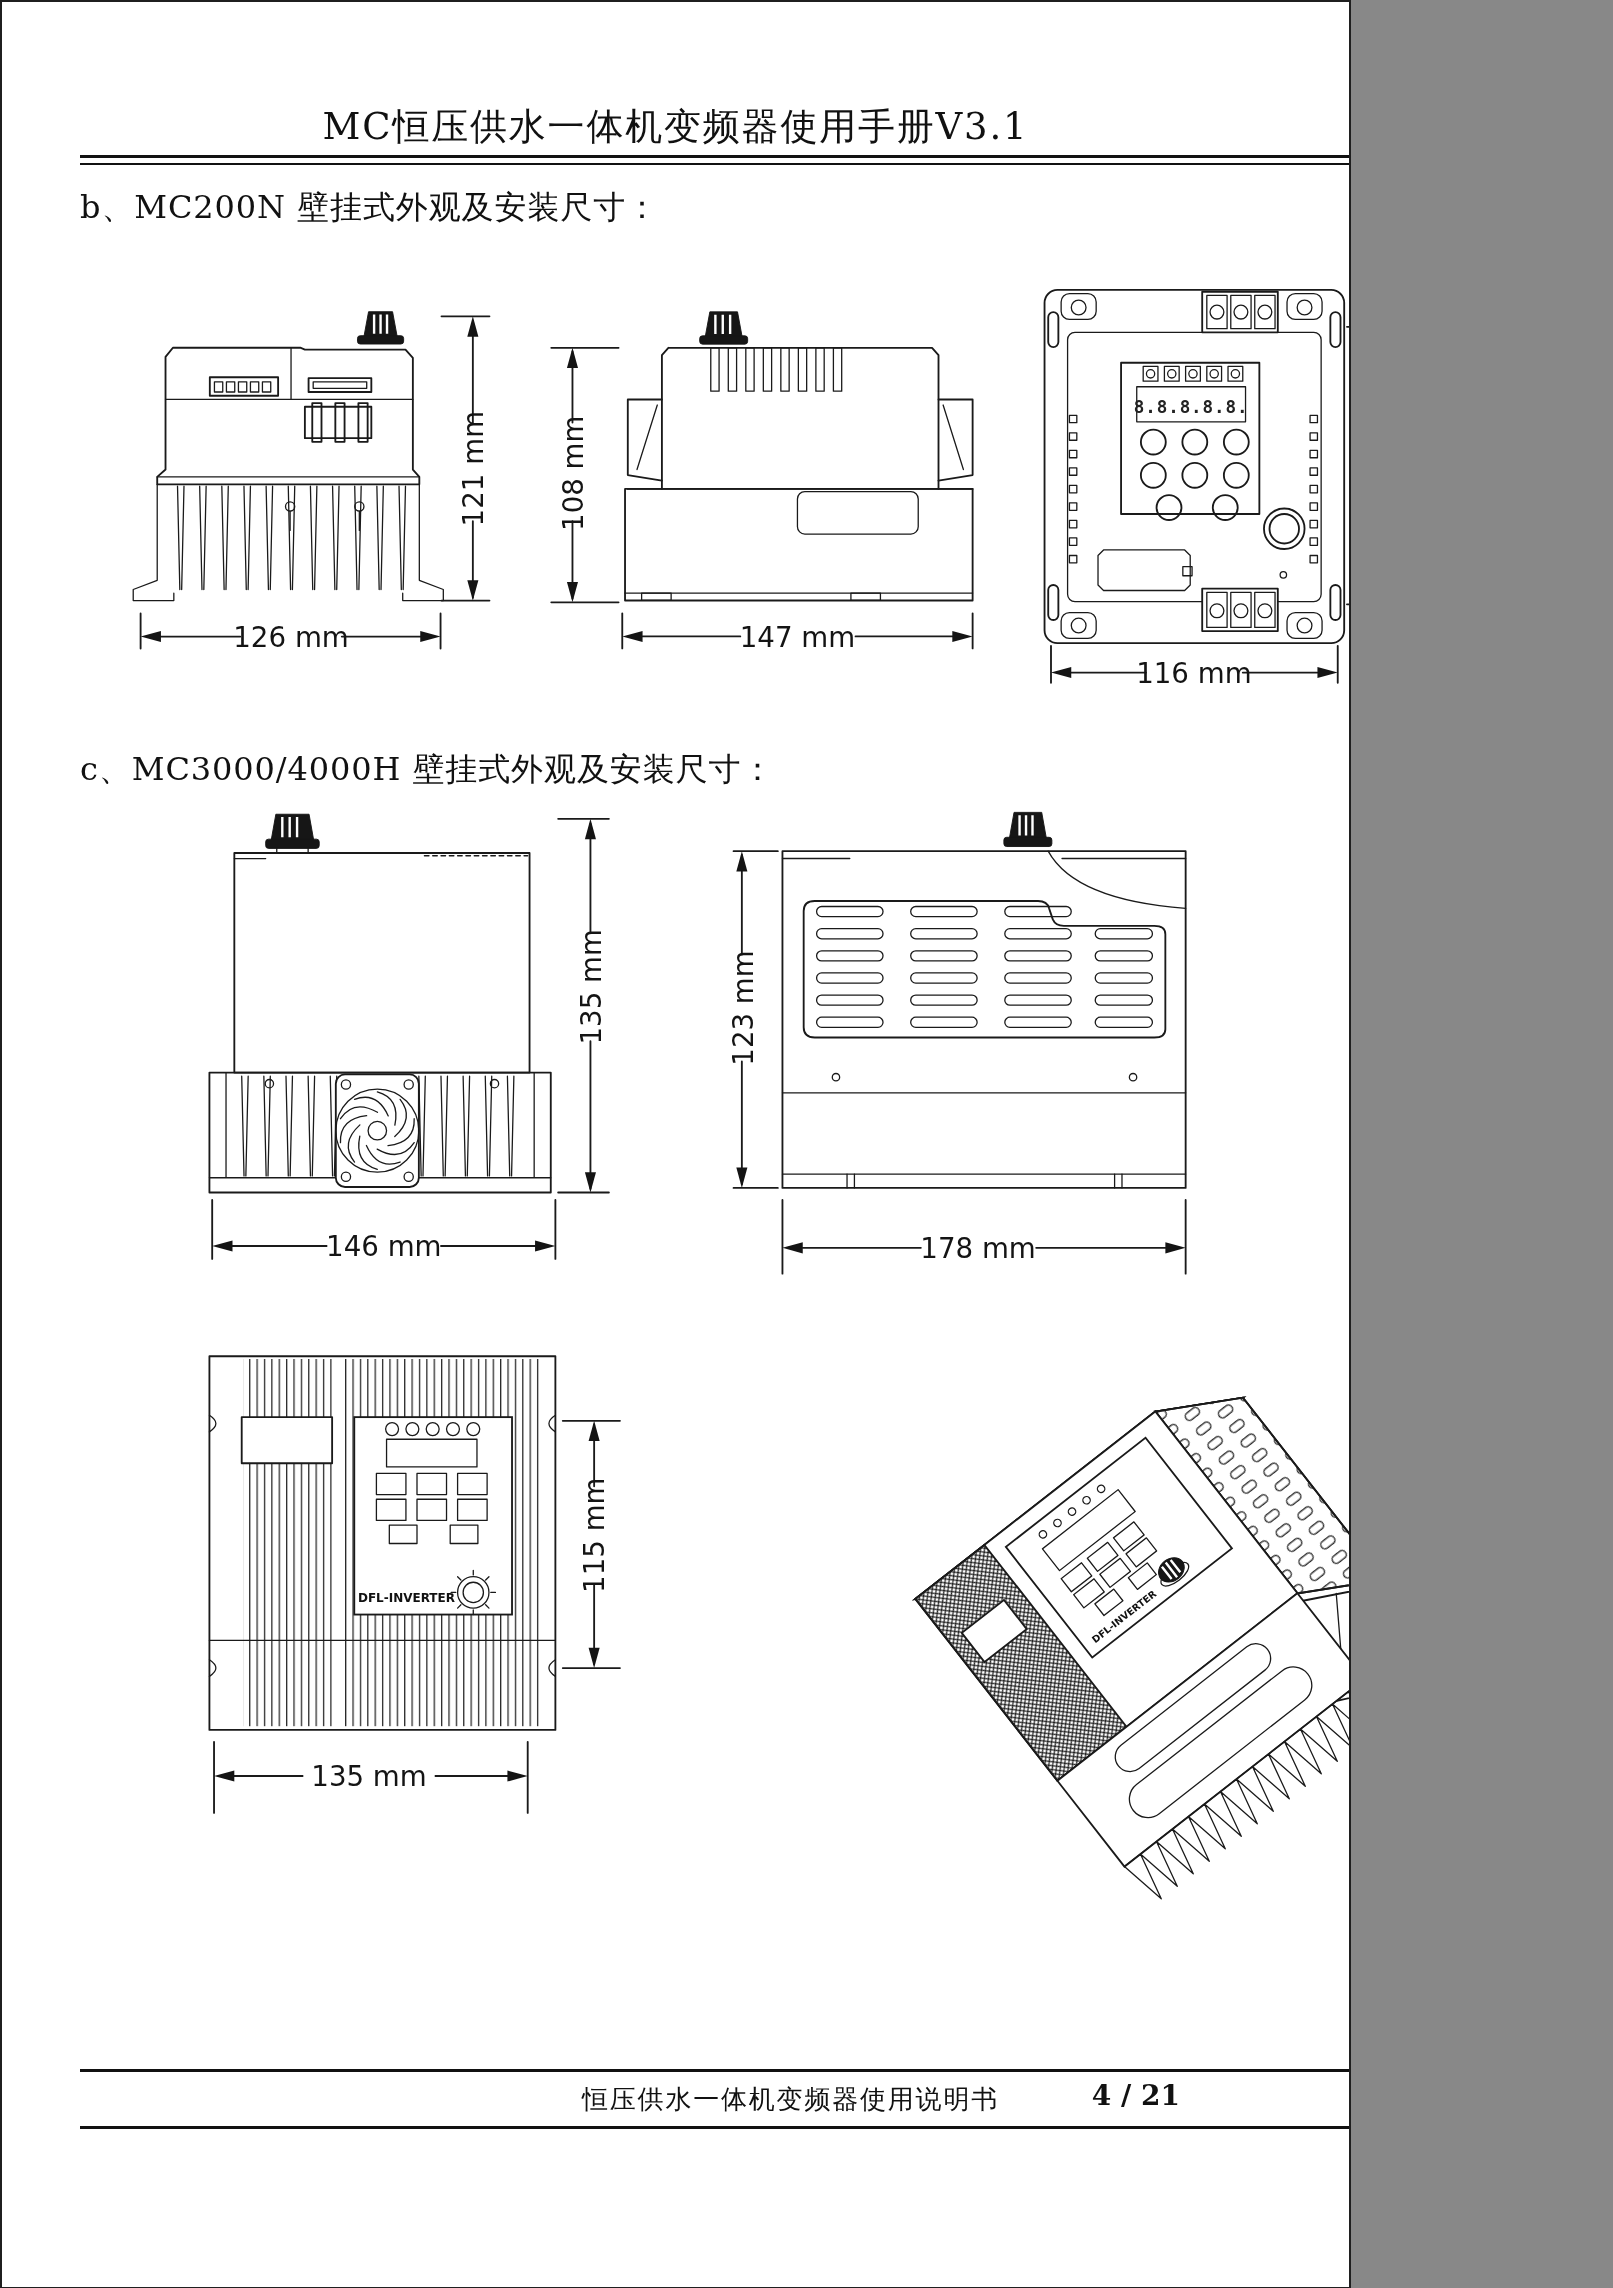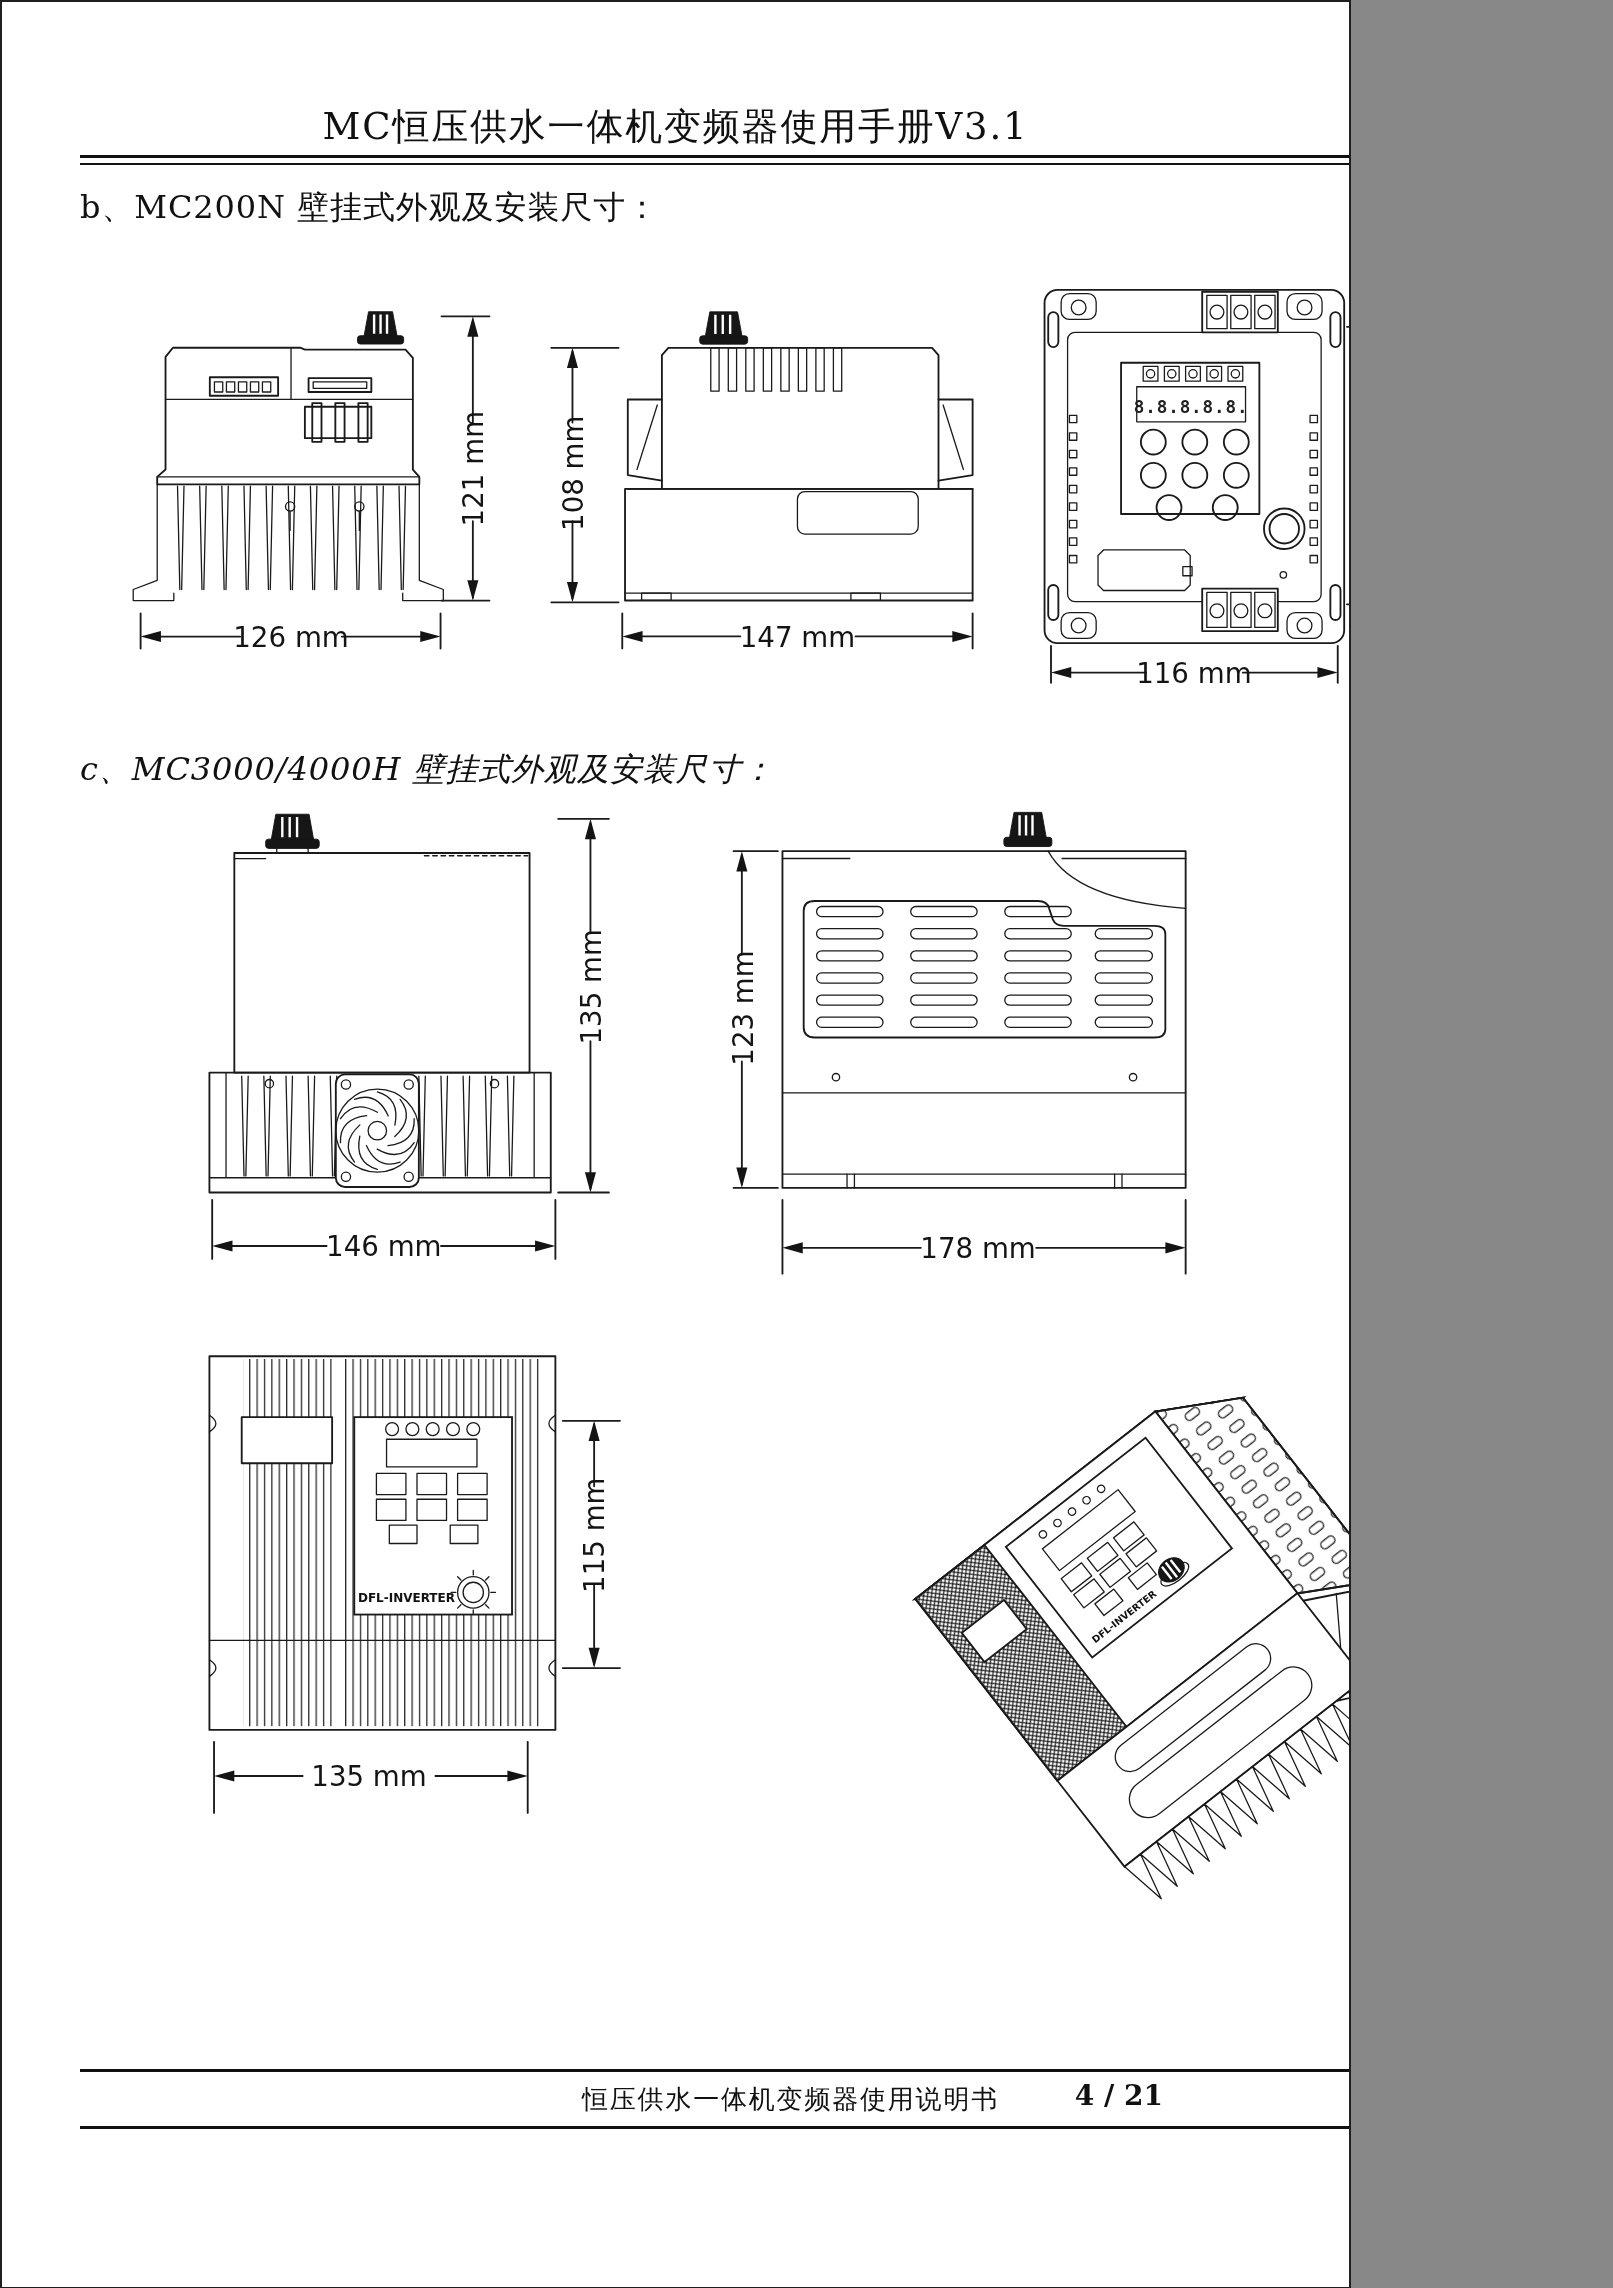--- a/index.html
+++ b/index.html
@@ -6,36 +6,36 @@
   .page {
     position:relative; width:1351px; height:2289px; background:#fff;
     border:2.8px solid #1f1f1f; box-sizing:border-box; overflow:hidden;
     font-family:"DejaVu Serif","Liberation Serif",serif; color:#111;
   }
   .abs { position:absolute; }
   .title { top:100px; left:0; width:100%; text-align:center; font-size:37px; letter-spacing:1.8px; }
   .hdr-rule { top:153px; left:78px; width:1384px; height:10px; box-sizing:border-box;
     border-top:3.7px solid #111; border-bottom:2.8px solid #111; }
   .heading { left:78px; font-size:32px; letter-spacing:0.9px; }
-  .hb { top:184px; } .hc { top:746px;font-style:italic; }
+  .hb { top:184px; } .hc { top:746px; }
   svg.d { position:absolute; overflow:visible; }
   .ln,.dim { stroke:#1a1a1a; fill:none; stroke-width:2; stroke-linejoin:round; stroke-linecap:round; }
   .thin { stroke-width:1.4; }
   .wf { fill:#ffffff; stroke:#1a1a1a; stroke-width:2; }
   .dark { fill:#161616; stroke:#161616; stroke-width:1; }
   .wl { stroke:#fff; stroke-width:2.6; fill:none; }
   .ar { fill:#141414; stroke:none; }
   text { stroke:none; }
   .dimtxt { font:30px "DejaVu Sans","Liberation Sans",sans-serif; fill:#141414; }
   .seg { font:bold 19px "DejaVu Sans Mono","Liberation Mono",monospace; fill:#222; letter-spacing:1px; }
   .brand { font-family:"DejaVu Sans","Liberation Sans",sans-serif; font-weight:700; fill:#111; }
   .ftr-rule { left:78px; width:1386px; height:2.8px; background:#111; }
   .ftr-text { top:2080px; left:78px; width:1386px; padding-left:35px; box-sizing:border-box;
     text-align:center; font-size:26px; letter-spacing:1.8px; }
-  .ftr-page { top:2077px; right:186px; font-size:28px; font-weight:bold; }
+  .ftr-page { top:2077px; right:169px; font-size:28px; font-weight:bold; }
 </style>
 </head>
 <body>
 
 <svg width="0" height="0" style="position:absolute">
   <defs>
     <pattern id="xh" width="6" height="6" patternUnits="userSpaceOnUse">
       <path d="M0,6 L6,0 M0,0 L6,6" stroke="#222" stroke-width="1.3"></path>
     </pattern>
     <pattern id="pv8" width="8" height="8" patternUnits="userSpaceOnUse">

